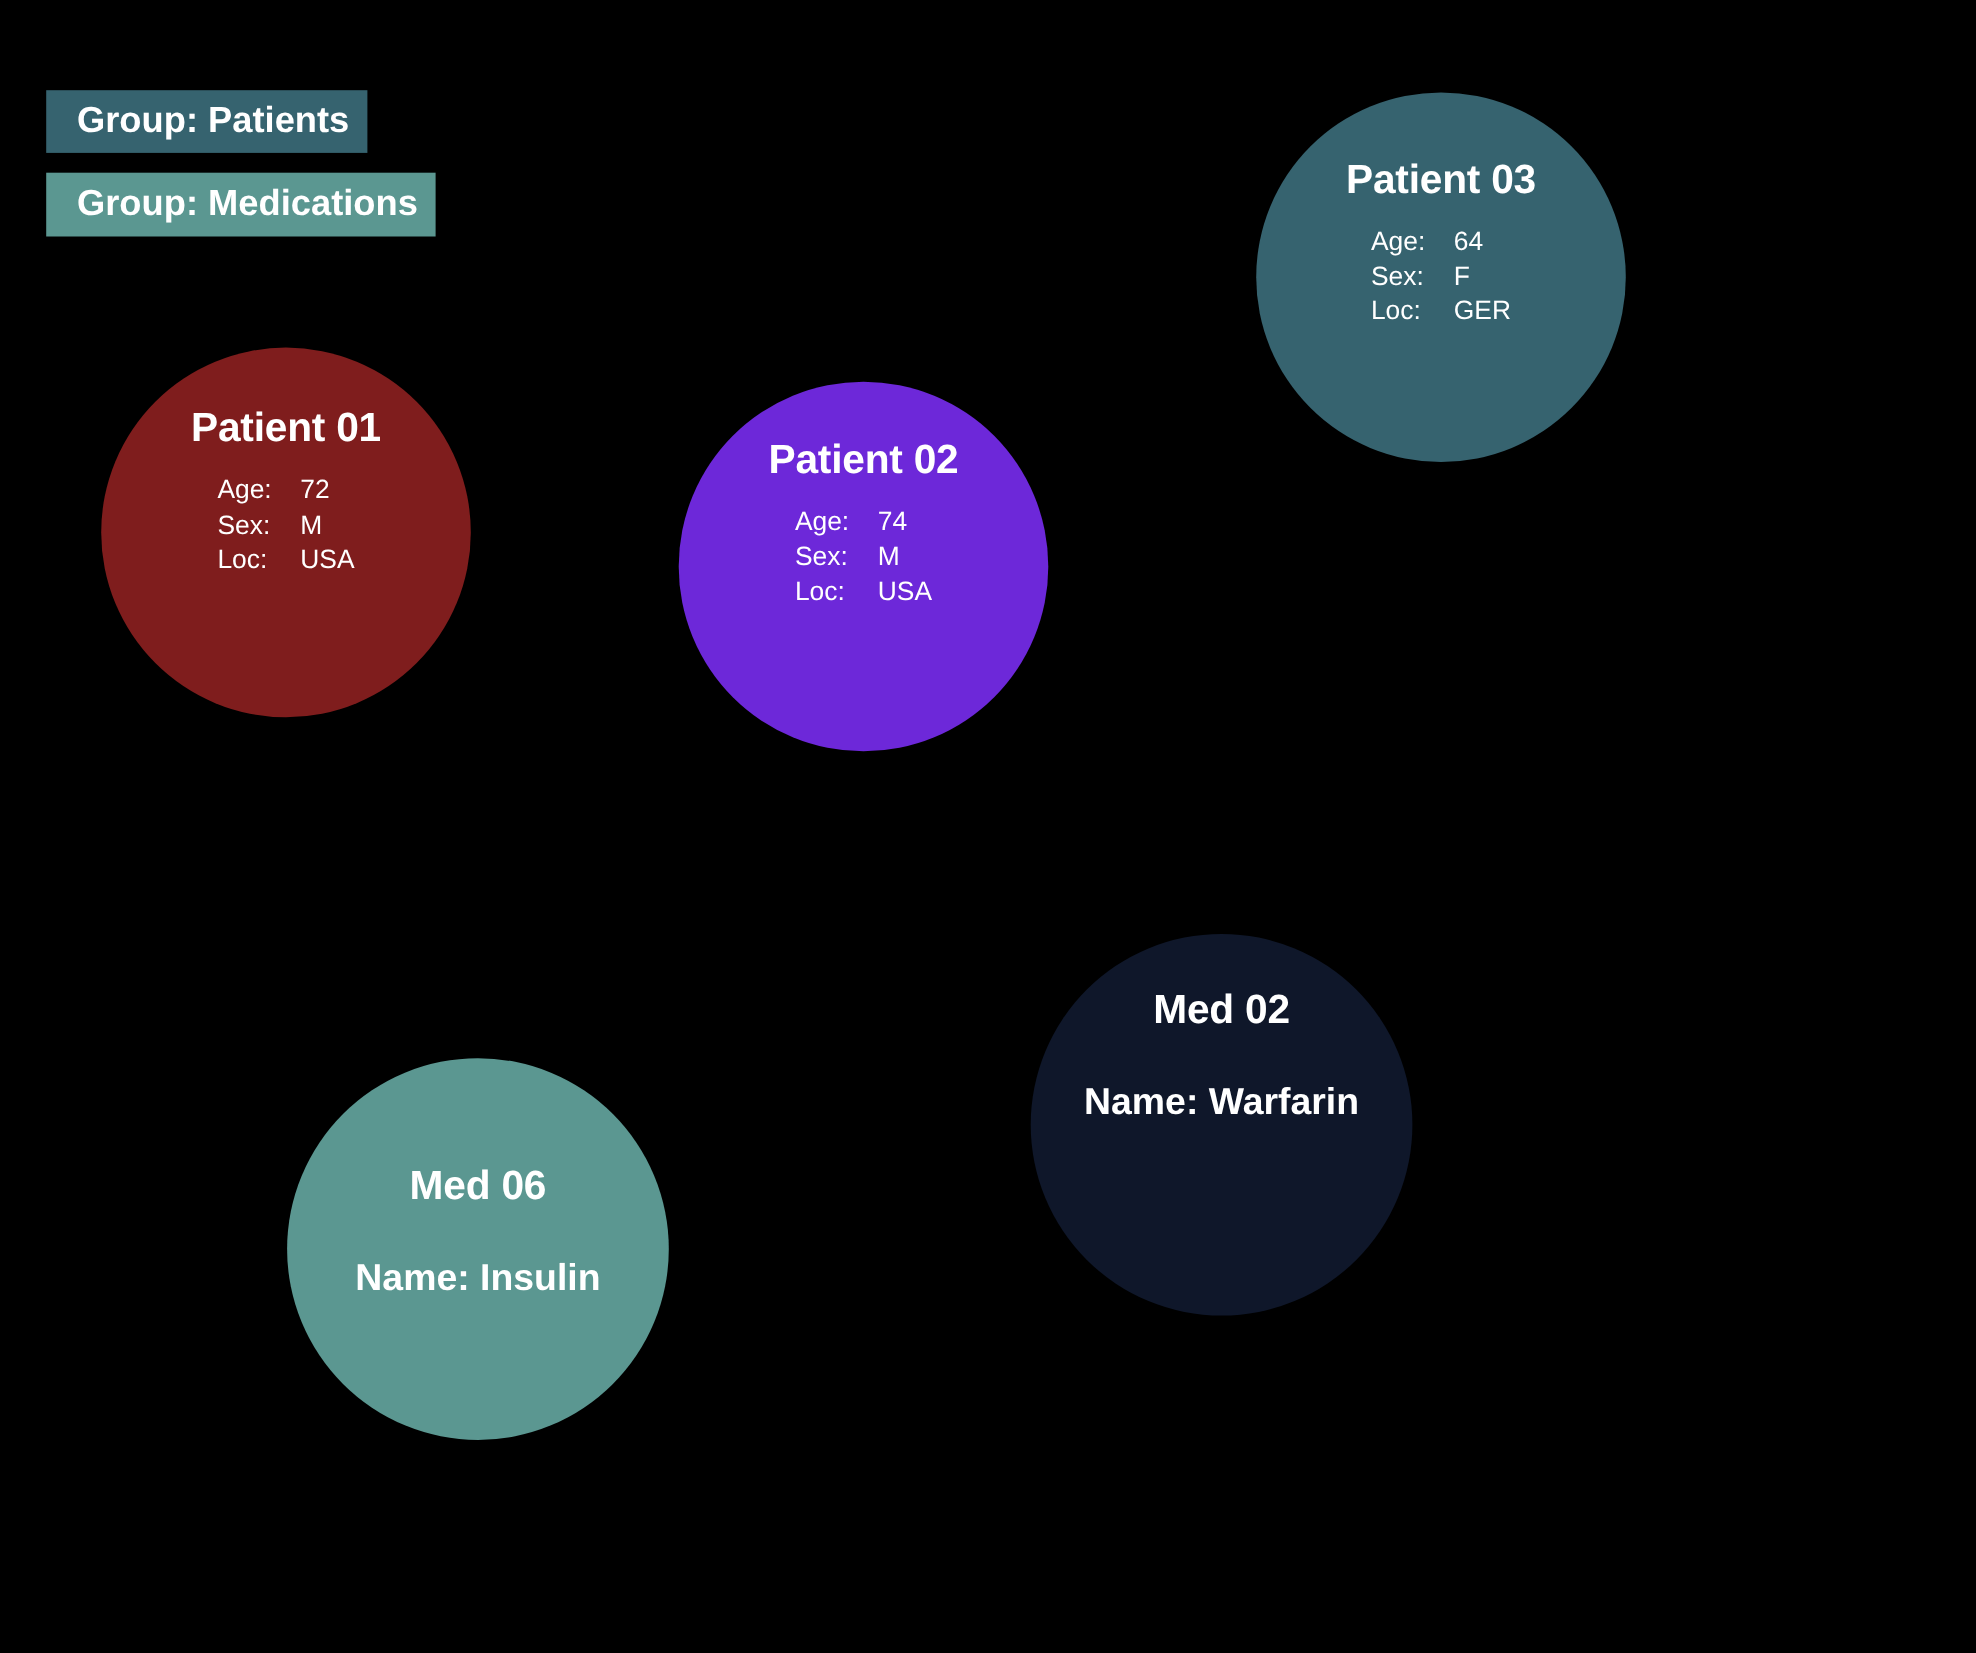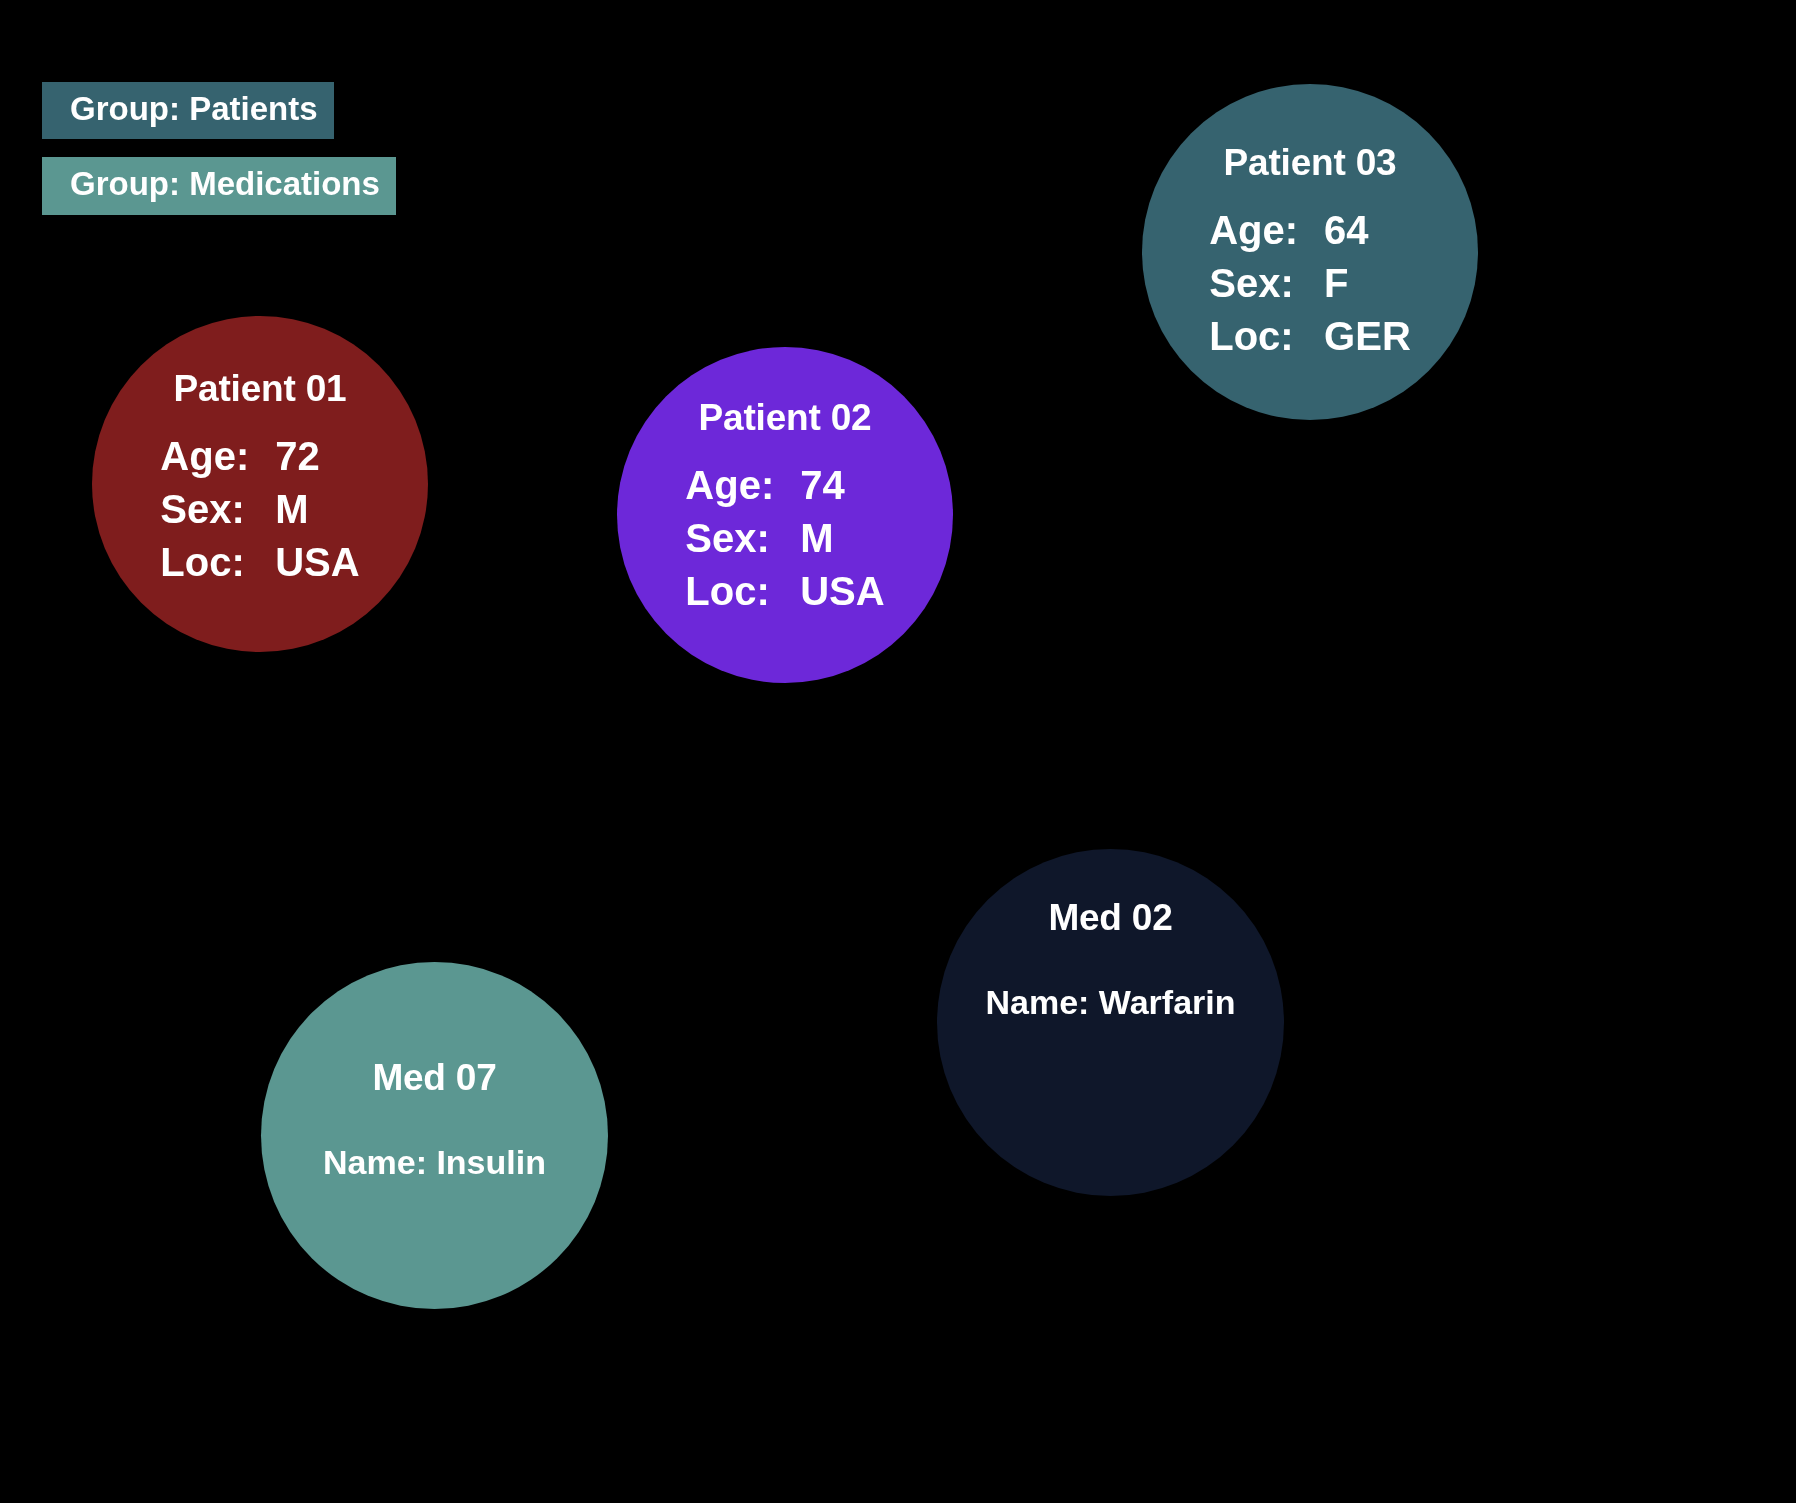--- a/index.html
+++ b/index.html
@@ -58,22 +58,22 @@
   .node-title {
     font-size: 37px;
     font-weight: 700;
     letter-spacing: -0.2px;
     white-space: nowrap;
     text-align: center;
   }
   .node-rows {
     display: table;
     border-collapse: collapse;
-    font-size: 40px;
-    font-weight: 700;
+    font-size: 24px;
+    font-weight: 400;
   }
   .node-row {
     display: table-row;
   }
   .node-row .rk,
   .node-row .rv {
     display: table-cell;
     white-space: nowrap;
     line-height: 1.32;
   }
@@ -158,21 +158,21 @@
         <span class="rv">F</span>
       </div>
       <div class="node-row">
         <span class="rk">Loc:</span>
         <span class="rv">GER</span>
       </div>
     </div>
   </div>
 
   <div class="node medication" style="left:261px; top:962px; width:347px; height:347px; padding-top:95px; background:#5b9791;">
-    <div class="node-title">Med 07</div>
+    <div class="node-title">Med 06</div>
     <div class="node-line">Name: Insulin</div>
   </div>
 
   <div class="node medication" style="left:937px; top:849px; width:347px; height:347px; padding-top:48px; background:#0f172a;">
     <div class="node-title">Med 02</div>
     <div class="node-line">Name: Warfarin</div>
   </div>
 
 </div>
 

